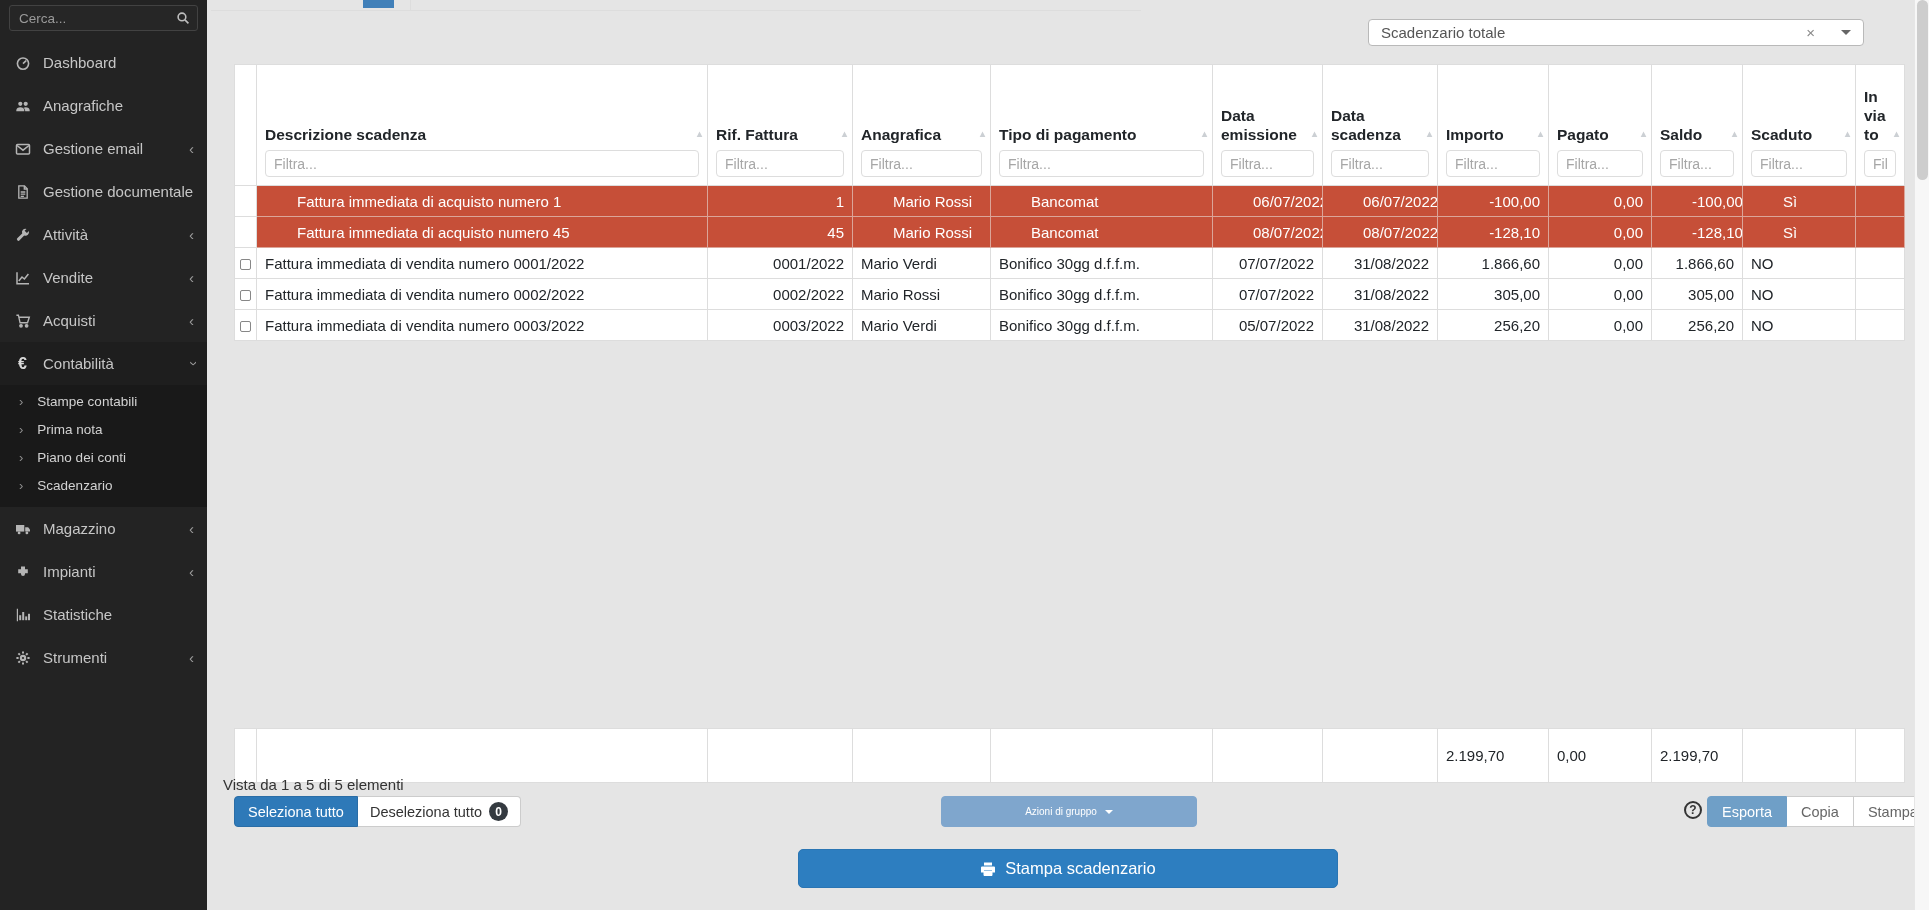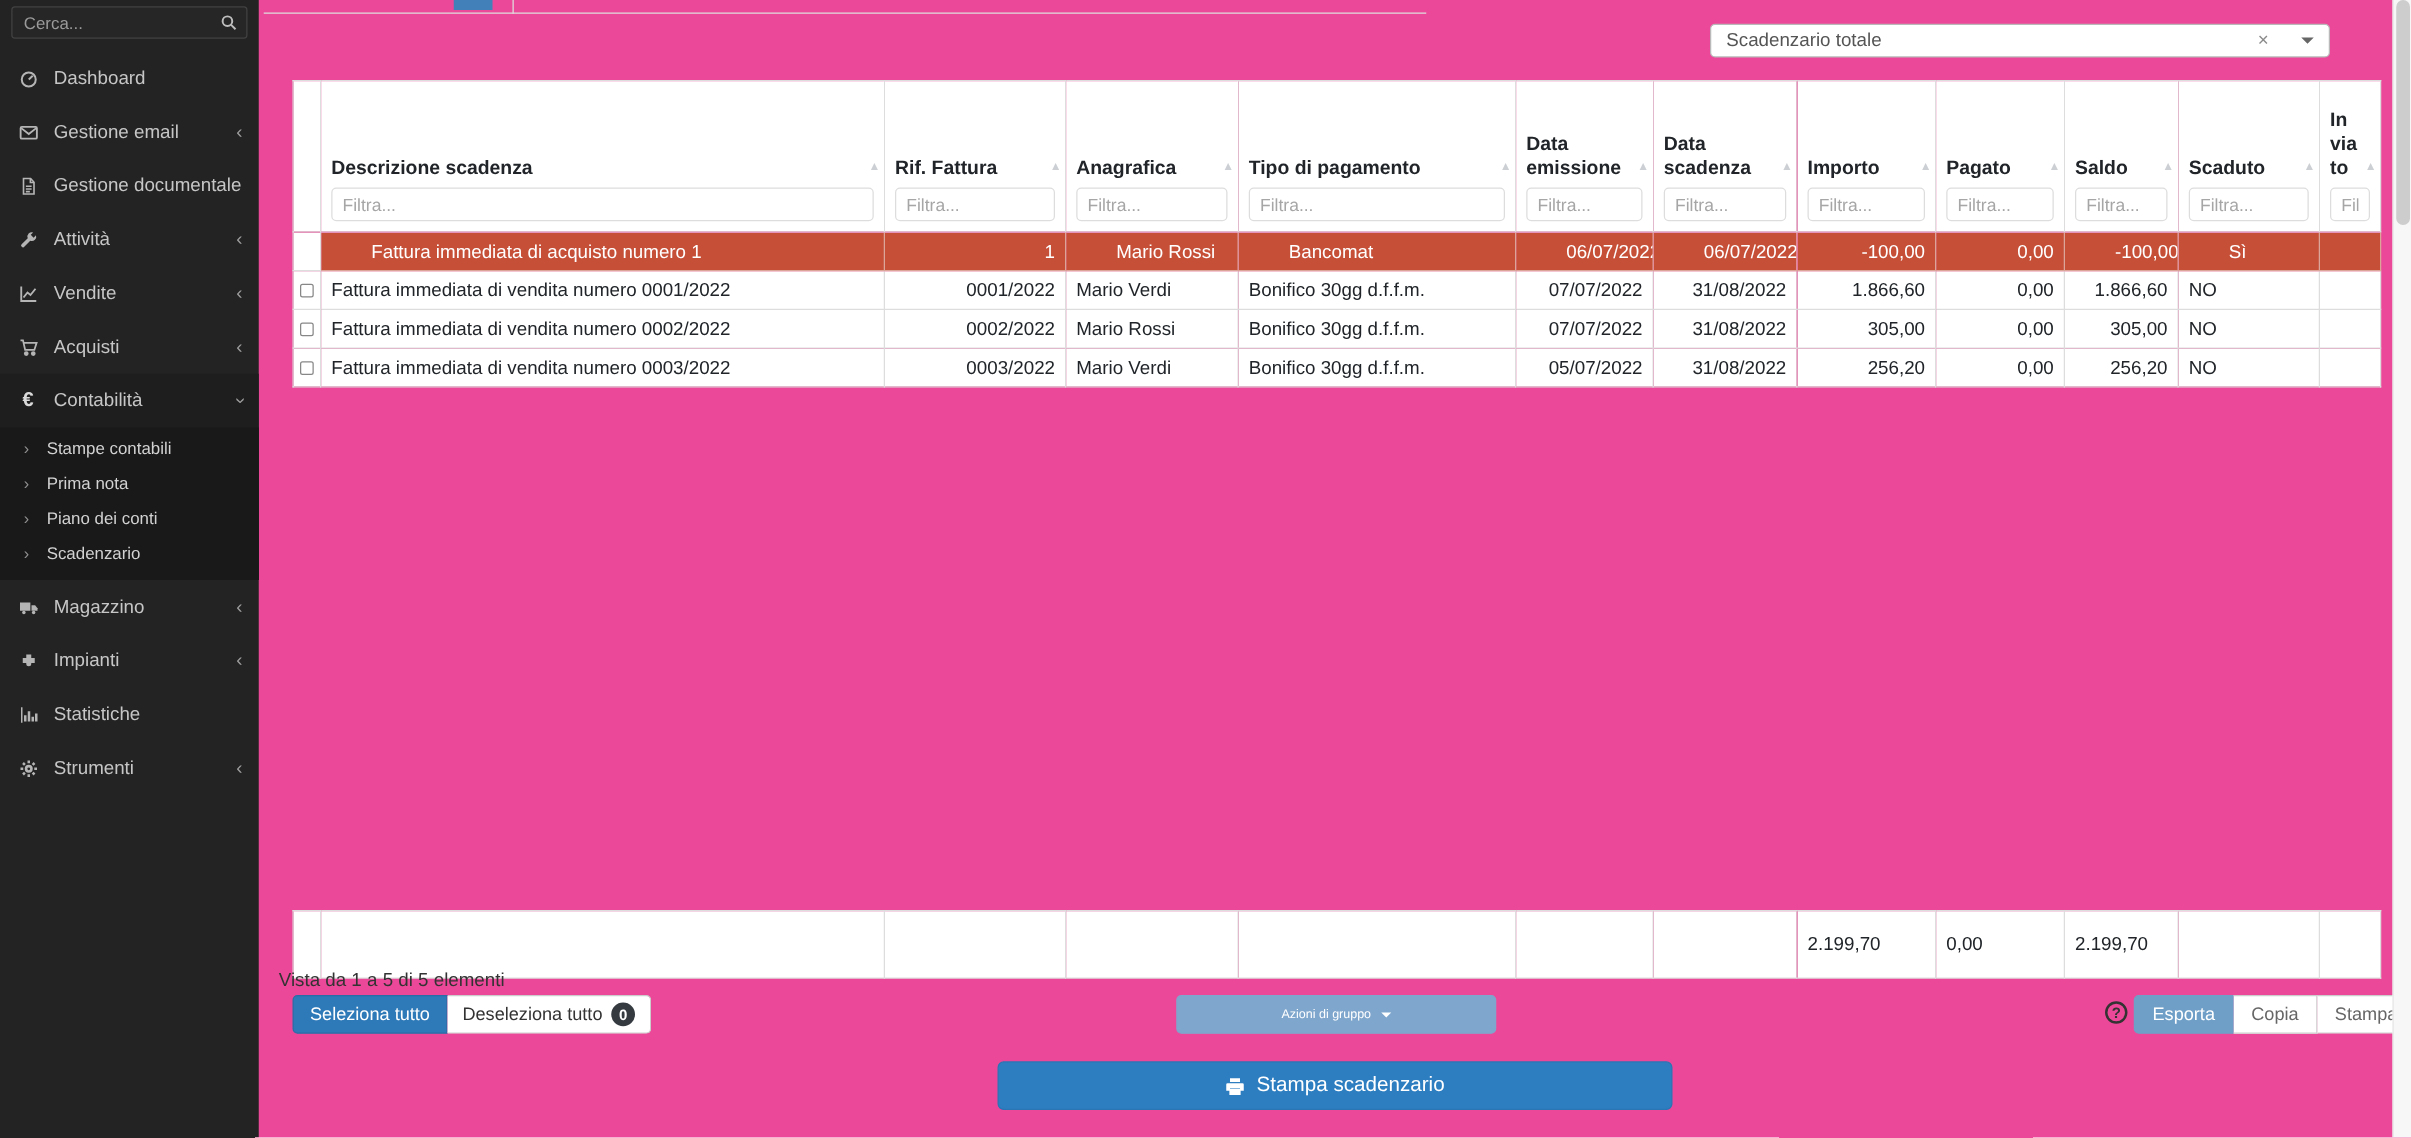--- a/index.html
+++ b/index.html
@@ -1,19 +1,19 @@
 <!DOCTYPE html>
 <html><head>
 <meta charset="utf-8">
 <style>
   * { box-sizing: border-box; margin: 0; padding: 0; }
   html,body { background:#fff; }
   .app {
     position: relative; width: 1929px; height: 910px; overflow: hidden;
-    font-family: "Liberation Sans", sans-serif; background:#ec4899;
+    font-family: "Liberation Sans", sans-serif; background:#e5e5e5;
   }
 
   
   .sidebar {
     position:absolute; left:0; top:0; width:207px; height:910px;
     background:#232323; color:#c6c6c6;
   }
   .search-wrap { position:relative; margin:5px 9px 10px 9px; }
   .search-wrap input {
     width:100%; height:26px; background:#262626; border:1px solid #424242;
@@ -150,20 +150,31 @@
     </div>
     <nav id="nav-root">
         <div class="nav-item">
           <span class="ico">
             <svg viewBox="0 0 16 16" fill="none" stroke="currentColor" stroke-width="1.6">
               <circle cx="8" cy="8.6" r="5.6"></circle>
               <line x1="8" y1="8.6" x2="11.2" y2="5.6"></line>
             </svg>
           </span>
           <span>Dashboard</span>
+        </div>
+        <div class="nav-item">
+          <span class="ico">
+            <svg viewBox="0 0 16 16" fill="currentColor">
+              <circle cx="5.3" cy="5.8" r="2.1"></circle>
+              <circle cx="10.7" cy="5.8" r="2.1"></circle>
+              <path d="M1.3 12.4c0-2 1.8-3.1 4-3.1s4 1.1 4 3.1v.9h-8z"></path>
+              <path d="M10.2 13.3c0-1.6-.7-2.8-1.8-3.5.7-.3 1.5-.5 2.3-.5 2.2 0 4 1.1 4 3.1v.9z"></path>
+            </svg>
+          </span>
+          <span>Anagrafiche</span>
         </div>
         <div class="nav-item">
           <span class="ico">
             <svg viewBox="0 0 16 16" fill="none" stroke="currentColor" stroke-width="1.5">
               <rect x="1.5" y="3.5" width="13" height="9.4" rx="1"></rect>
               <path d="M2 4.5 8 9.2 14 4.5"></path>
             </svg>
           </span>
           <span>Gestione email</span>
           <span class="chev">‹</span>
@@ -387,20 +398,34 @@
       <td>Bancomat</td>
       <td class="ctr">06/07/2022</td>
       <td class="ctr">06/07/2022</td>
       <td class="num">-100,00</td>
       <td class="num">0,00</td>
       <td class="num">-100,00</td>
       <td>Sì</td>
       <td></td>
     </tr>
 
+    <tr class="overdue">
+      <td class="cb-cell"><span class="cb"></span></td>
+      <td>Fattura immediata di acquisto numero 45</td>
+      <td class="num">45</td>
+      <td>Mario Rossi</td>
+      <td>Bancomat</td>
+      <td class="ctr">08/07/2022</td>
+      <td class="ctr">08/07/2022</td>
+      <td class="num">-128,10</td>
+      <td class="num">0,00</td>
+      <td class="num">-128,10</td>
+      <td>Sì</td>
+      <td></td>
+    </tr>
 
     <tr>
       <td class="cb-cell"><span class="cb"></span></td>
       <td>Fattura immediata di vendita numero 0001/2022</td>
       <td class="num">0001/2022</td>
       <td>Mario Verdi</td>
       <td>Bonifico 30gg d.f.f.m.</td>
       <td class="ctr">07/07/2022</td>
       <td class="ctr">31/08/2022</td>
       <td class="num">1.866,60</td>

